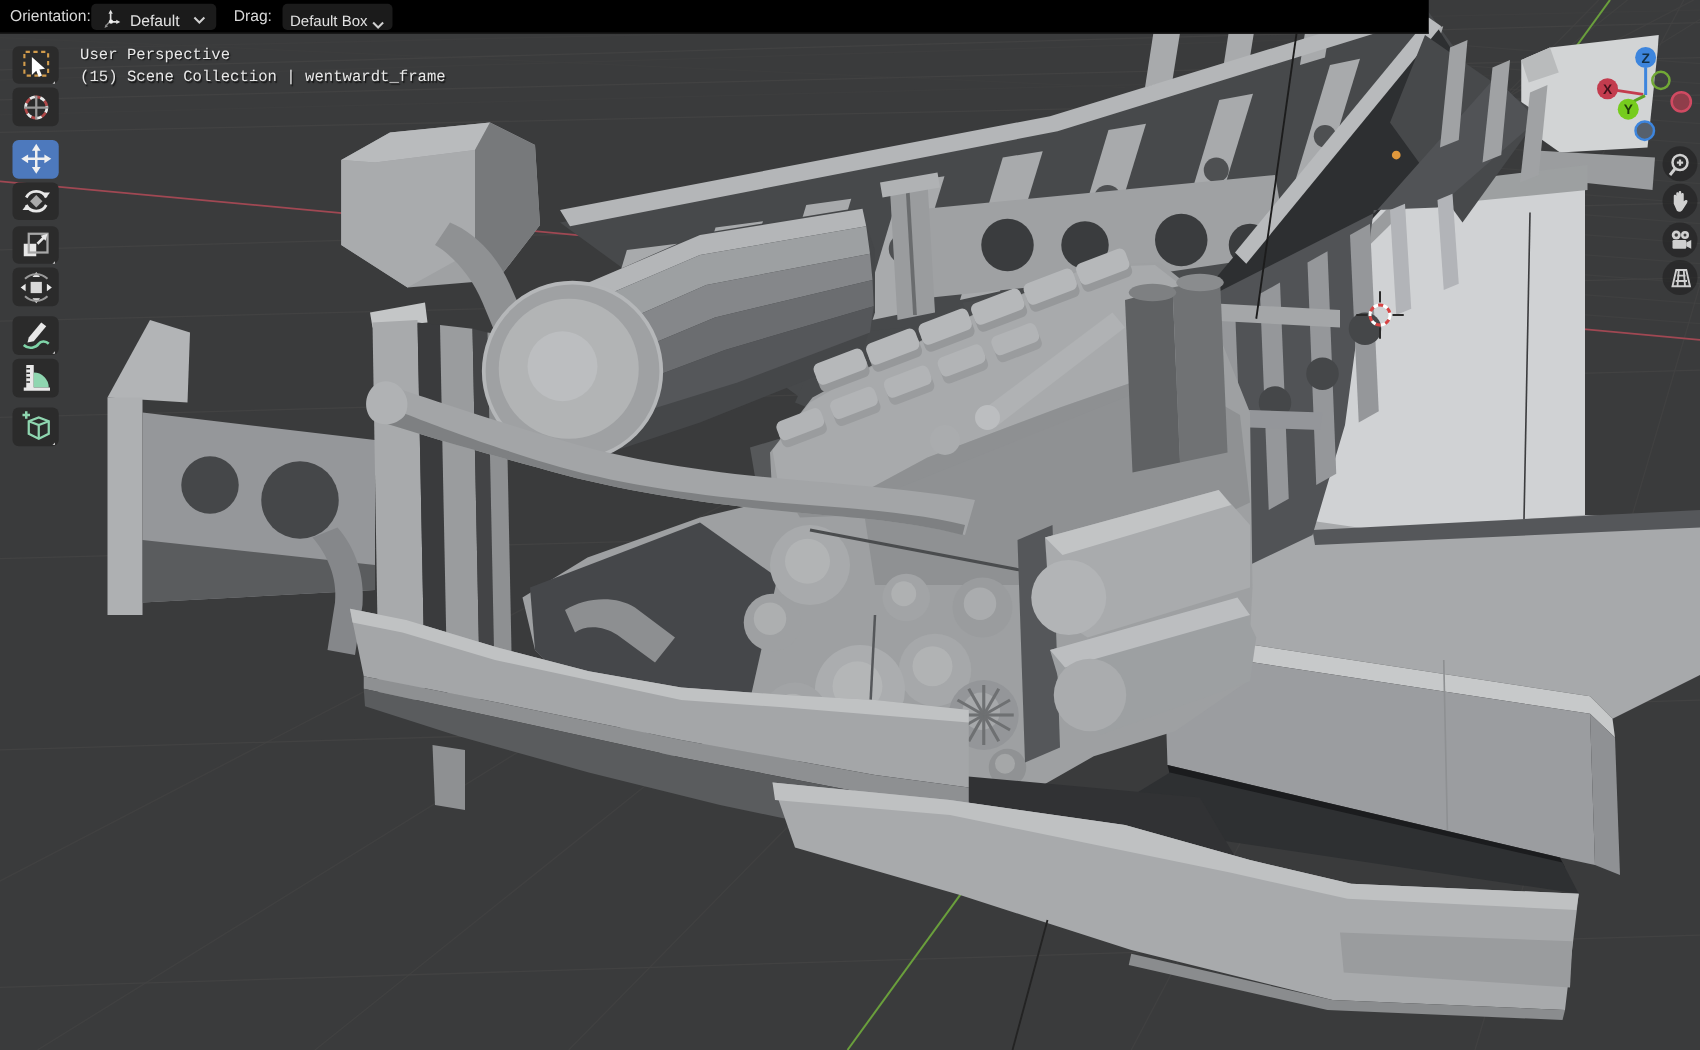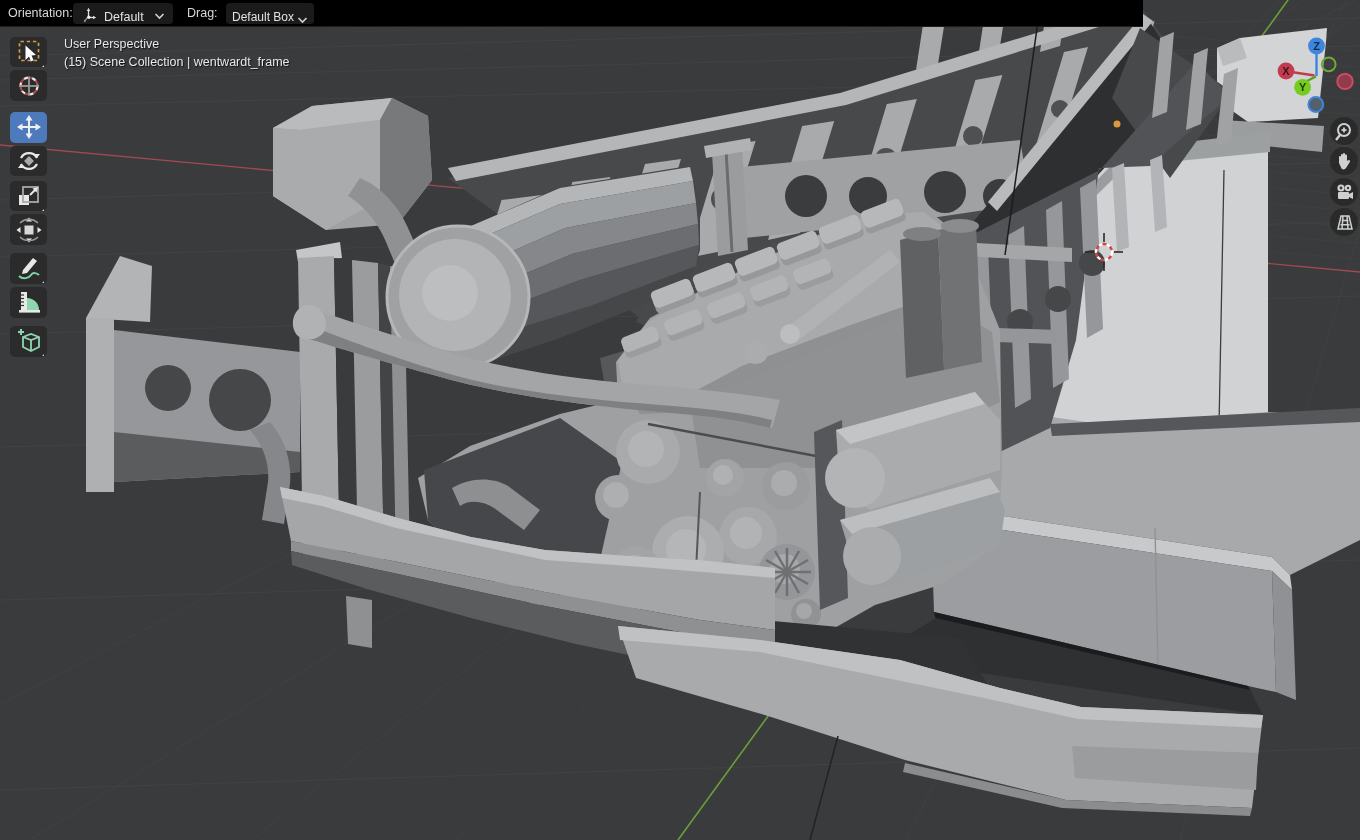--- a/index.html
+++ b/index.html
@@ -7,21 +7,21 @@
 #hdr { position:absolute; left:0; top:0; width:1143px; height:27px; background:#000000;
   border-bottom:1px solid #1d1d1d; color:#d8d8d8; font-size:12.5px; }
 .hbtn { position:absolute; top:3px; height:21px; background:#1b1b1b; border-radius:4px;
   color:#e2e2e2; display:flex; align-items:flex-end; padding:0 8px; gap:6px; white-space:nowrap; }
 .hlabel { position:absolute; top:6px; }
 .tbtn { position:absolute; left:10px; width:37px; height:30.5px; border-radius:5px;
   display:flex; align-items:center; justify-content:center; }
 .nbtn { position:absolute; left:1330px; width:28px; height:28px; border-radius:50%;
   background:rgba(30,30,30,0.55); display:flex; align-items:center; justify-content:center; }
 #vptext { position:absolute; left:64px; top:35px; color:#e8e8e8; font-size:12.5px;
-  text-shadow:1px 1px 1px rgba(0,0,0,0.7); line-height:18px; }
+  text-shadow:1px 1px 1px rgba(0,0,0,0.7); line-height:18px;font-family:Liberation Mono, monospace; }
 #gizmo { position:absolute; left:1268px; top:25px; }
 </style></head><body>
 <svg id="scene" width="1360" height="840" viewBox="0 0 1360 840">
 <rect x="0" y="0" width="1360" height="840" fill="#3a3b3c"></rect>
 <g opacity="0.75">
       <line x1="0" y1="56" x2="1360" y2="18" stroke="#454545" stroke-width="1"></line>
       <line x1="0" y1="80" x2="1360" y2="46" stroke="#454545" stroke-width="1"></line>
       <line x1="0" y1="106" x2="1360" y2="76" stroke="#454545" stroke-width="1"></line>
       <line x1="0" y1="200" x2="1360" y2="162" stroke="#454545" stroke-width="1"></line>
       <line x1="0" y1="257" x2="1360" y2="222" stroke="#454545" stroke-width="1"></line>

